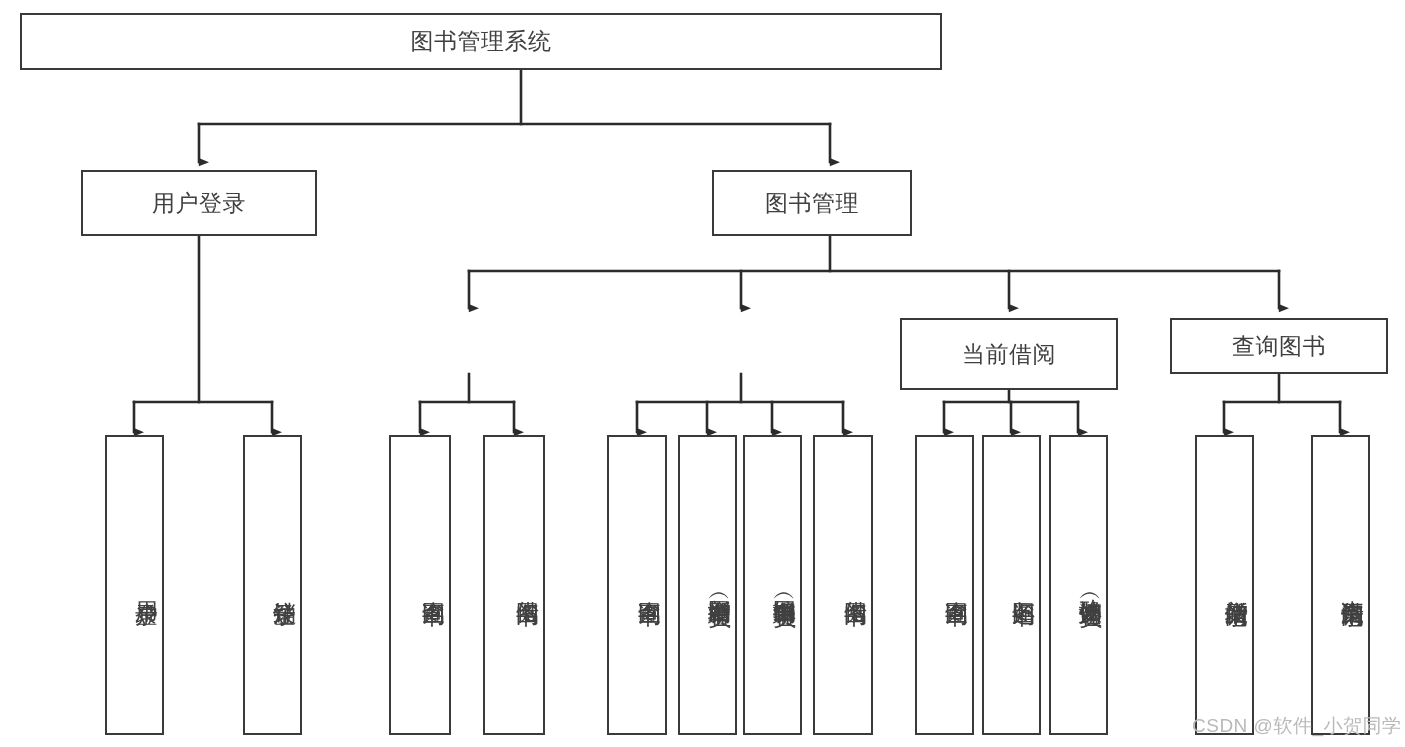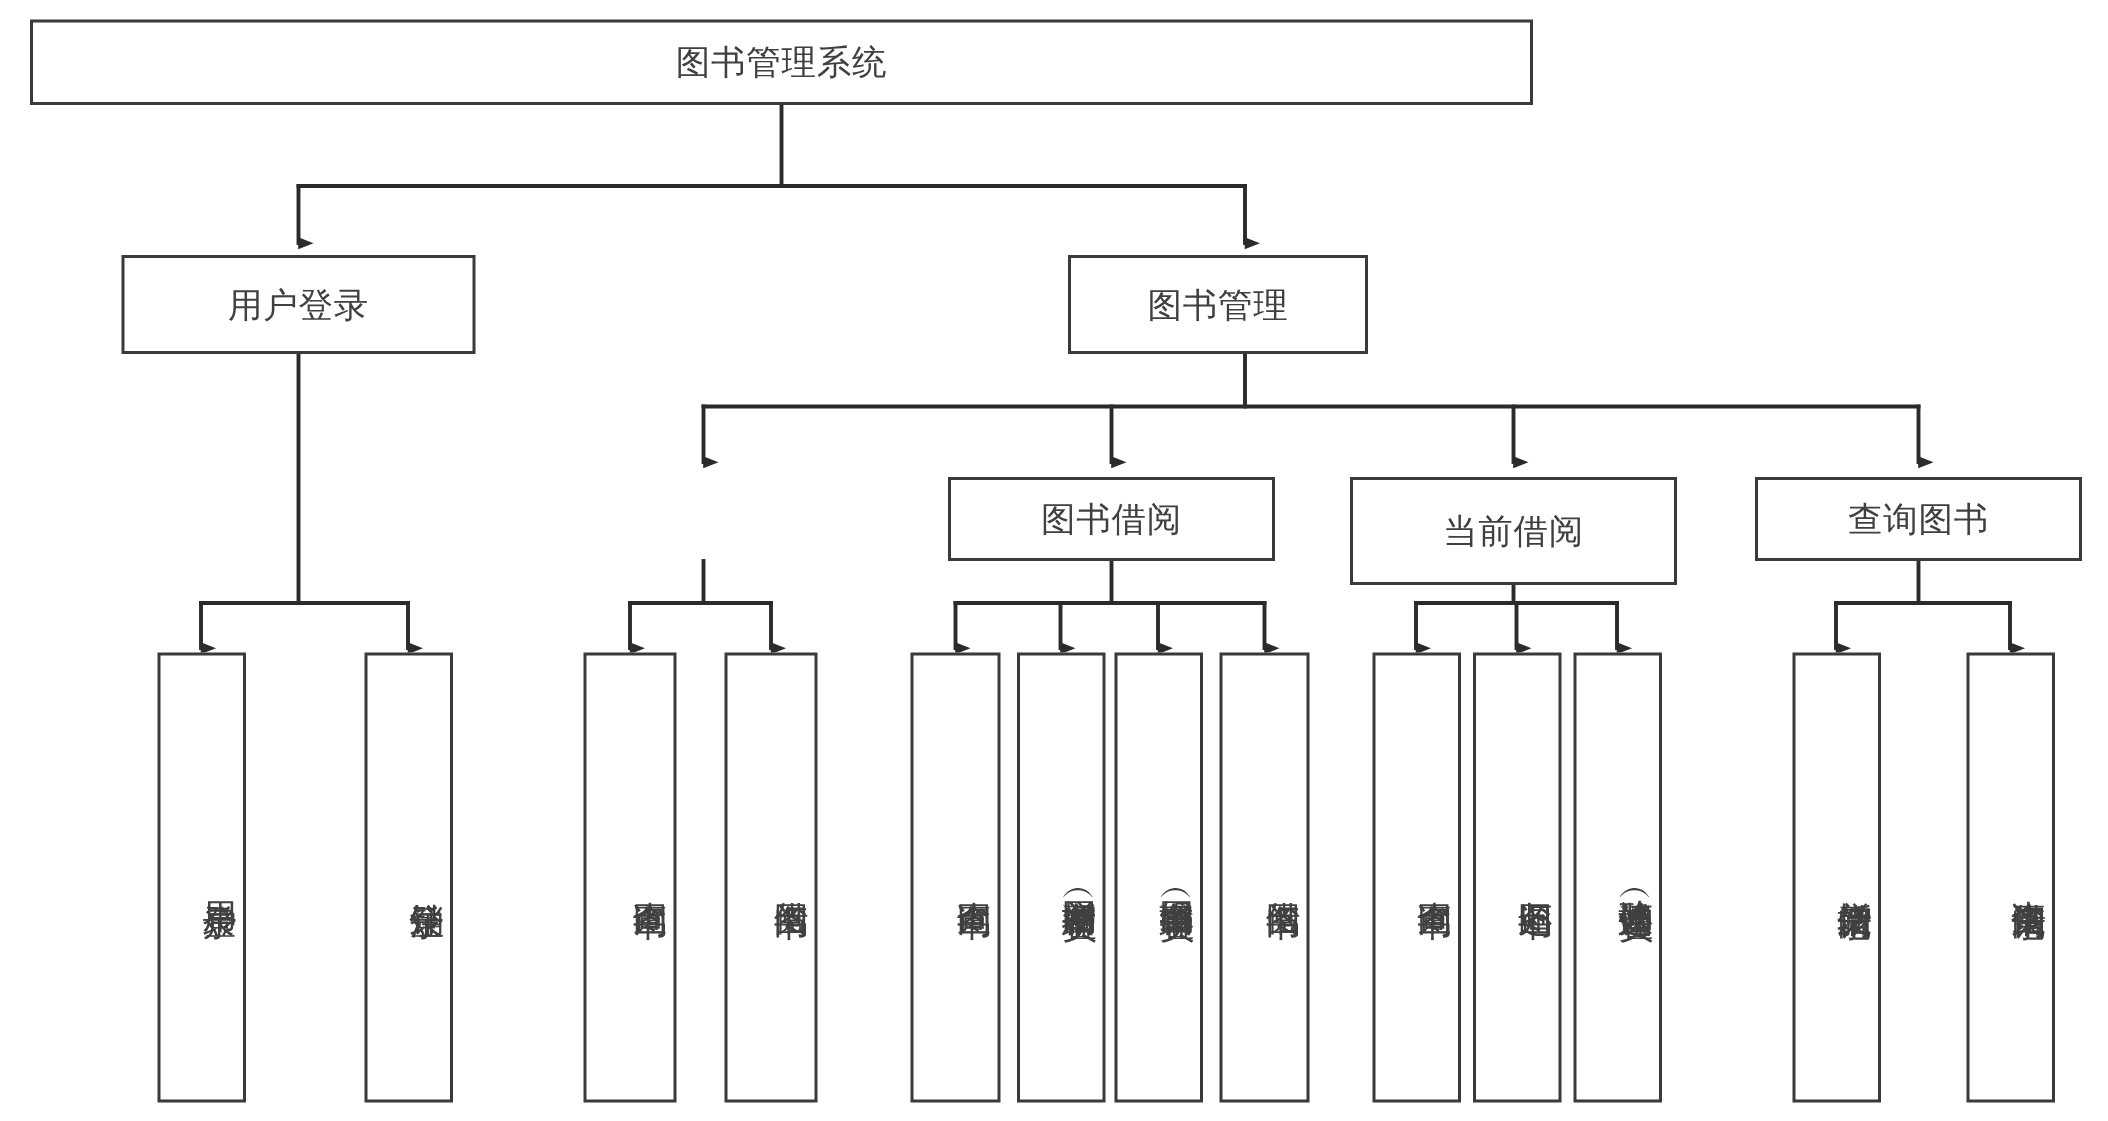--- a/index.html
+++ b/index.html
@@ -122,34 +122,31 @@
       <path d="M1011,402 L1011,432" marker-end="url(#arrowhead)"></path>
       <path d="M1078,402 L1078,432" marker-end="url(#arrowhead)"></path>
 
       <path d="M1279,374 L1279,402"></path>
       <path d="M1224,402 L1340,402"></path>
       <path d="M1224,402 L1224,432" marker-end="url(#arrowhead)"></path>
       <path d="M1340,402 L1340,432" marker-end="url(#arrowhead)"></path>
     </g>
   </svg>
 
-  <div class="node horiz" style="left:20px; top:13px; width:1002px; height:57px;">
+  <div class="node horiz" style="left:20px; top:13px; width:922px; height:57px;">
     <span class="label">图书管理系统</span>
   </div>
 
   <div class="node horiz" style="left:81px; top:170px; width:236px; height:66px;">
     <span class="label">用户登录</span>
   </div>
   <div class="node horiz" style="left:712px; top:170px; width:200px; height:66px;">
     <span class="label">图书管理</span>
   </div>
 
-  <div class="node horiz" style="left:632px; top:318px; width:218px; height:56px;">
-    <span class="label">图书借阅</span>
-  </div>
   <div class="node horiz" style="left:900px; top:318px; width:218px; height:72px;">
     <span class="label">当前借阅</span>
   </div>
   <div class="node horiz" style="left:1170px; top:318px; width:218px; height:56px;">
     <span class="label">查询图书</span>
   </div>
 
   <div class="node vert" style="left:105px; top:435px; width:59px; height:300px;">
     <span class="label">用户登录</span>
   </div>
@@ -187,14 +184,15 @@
     <span class="label">确认归还（管理员）</span>
   </div>
 
   <div class="node vert" style="left:1195px; top:435px; width:59px; height:300px;">
     <span class="label">新增借阅记录</span>
   </div>
   <div class="node vert" style="left:1311px; top:435px; width:59px; height:300px;">
     <span class="label">查询借阅记录</span>
   </div>
 
+  <div id="watermark">CSDN @软件_小贺同学</div>
 
 </div>
 
 </body></html>

